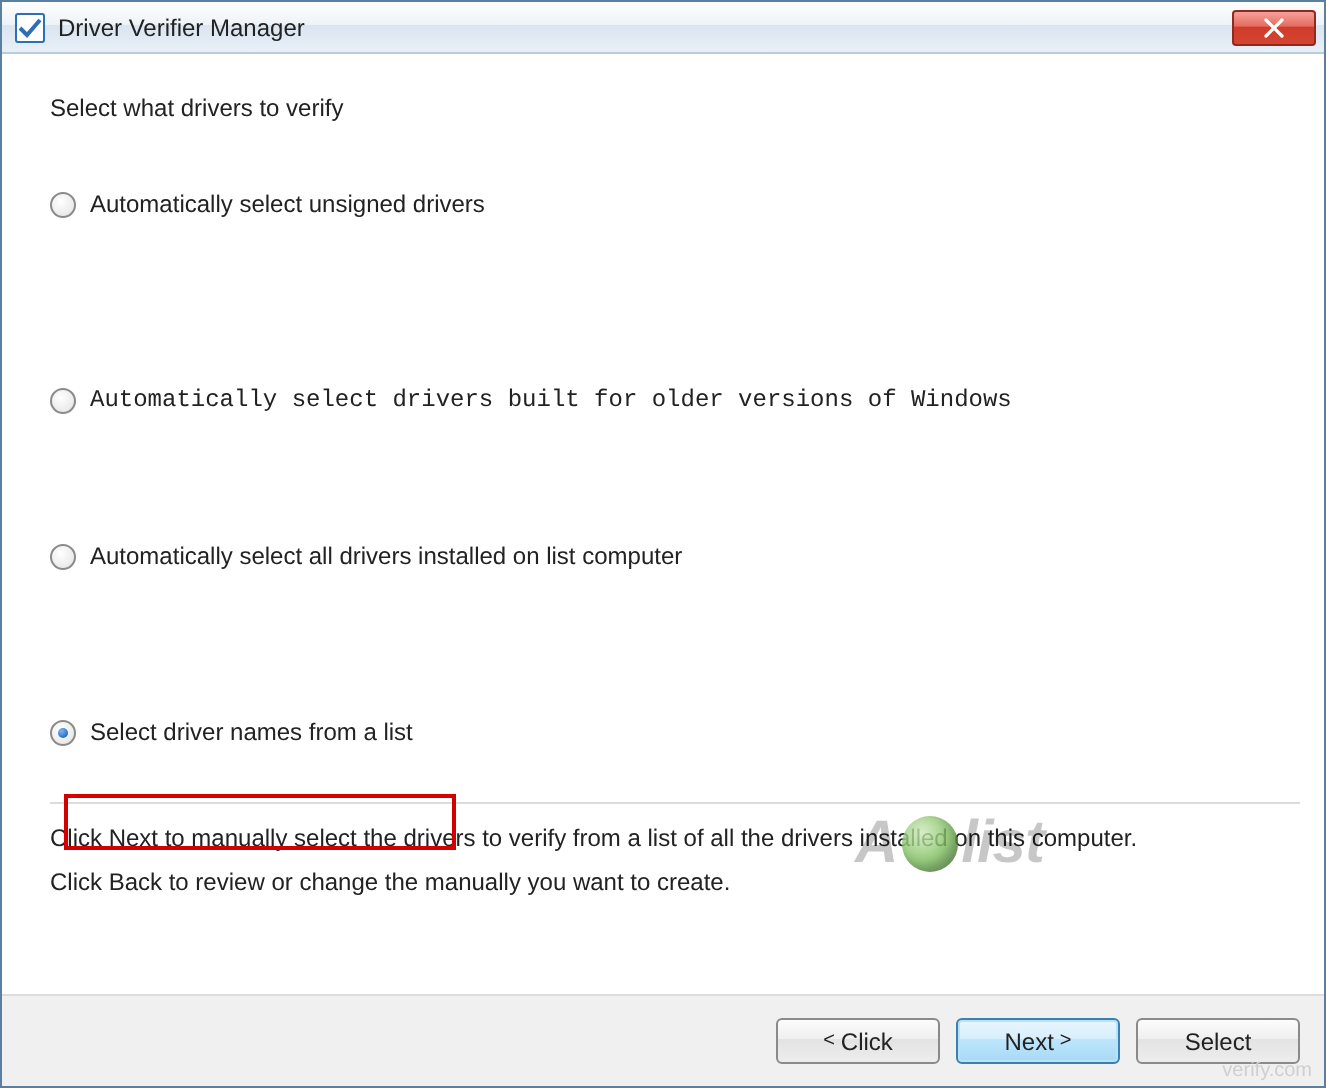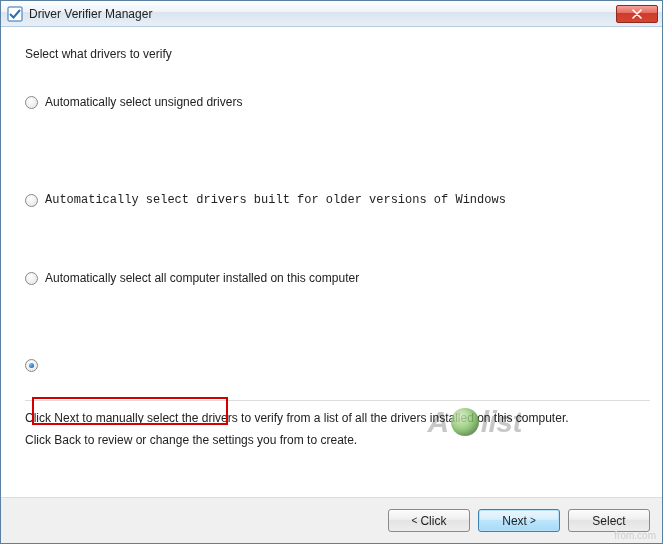--- a/index.html
+++ b/index.html
@@ -201,35 +201,36 @@
         <span class="radio-label">Automatically select unsigned drivers</span>
       </label>
 
       <label class="radio-row spaced-2">
         <span class="radio"></span>
         <span class="radio-label">Automatically select drivers built for older versions of Windows</span>
       </label>
 
       <label class="radio-row spaced-3">
         <span class="radio"></span>
-        <span class="radio-label">Automatically select all computer installed on this computer</span>
+        <span class="radio-label">Automatically select all drivers installed on list computer</span>
       </label>
 
       <label class="radio-row">
         <span class="radio checked"></span>
+        <span class="radio-label">Select driver names from a list</span>
       </label>
 
     </div>
 
     <div class="highlight-box"></div>
 
     <div class="separator" style="margin-top:26px"></div>
 
     <div class="hint">Click Next to manually select the drivers to verify from a list of all the drivers installed on this computer.</div>
-    <div class="hint">Click Back to review or change the settings you from to create.</div>
+    <div class="hint">Click Back to review or change the manually you want to create.</div>
 
     <div class="watermark">
       <span>A</span>
       <span class="globe"></span>
       <span>list</span>
     </div>
   </div>
 
   <div class="button-bar">
     <div class="btn">
@@ -238,14 +239,14 @@
     </div>
     <div class="btn default">
       <span>Next</span>
       <span class="chev">&gt;</span>
     </div>
     <div class="btn">
       <span>Select</span>
     </div>
   </div>
 
-  <div class="source-tag">from.com</div>
+  <div class="source-tag">verify.com</div>
 </div>
 
 </body></html>

